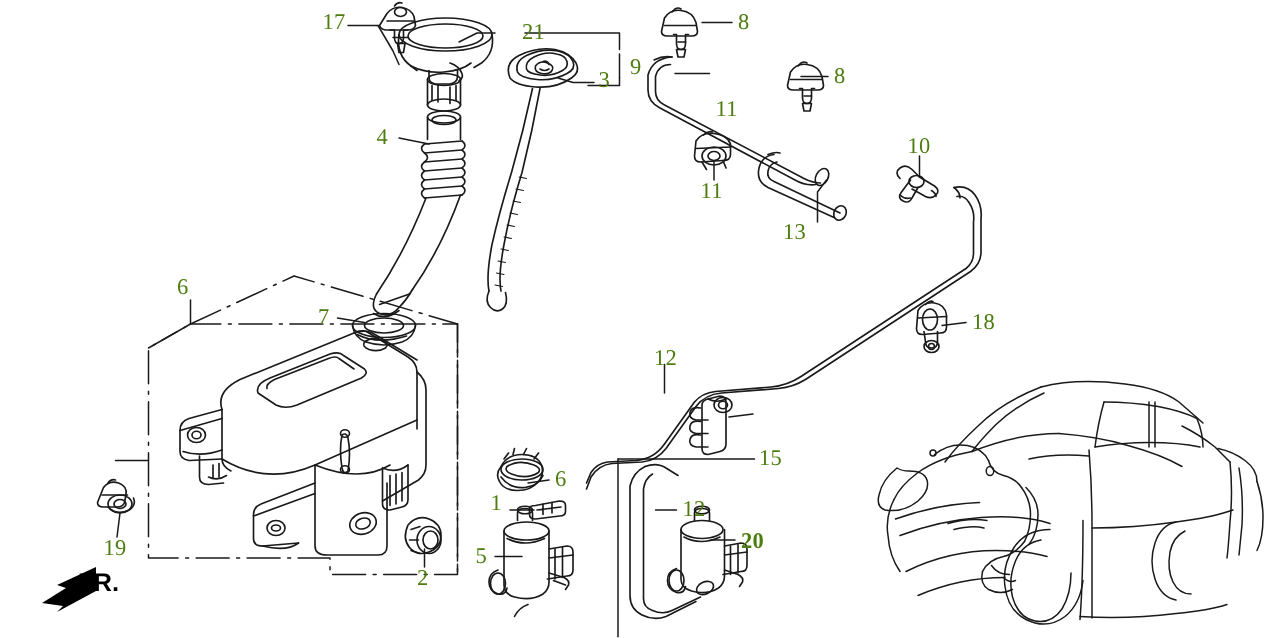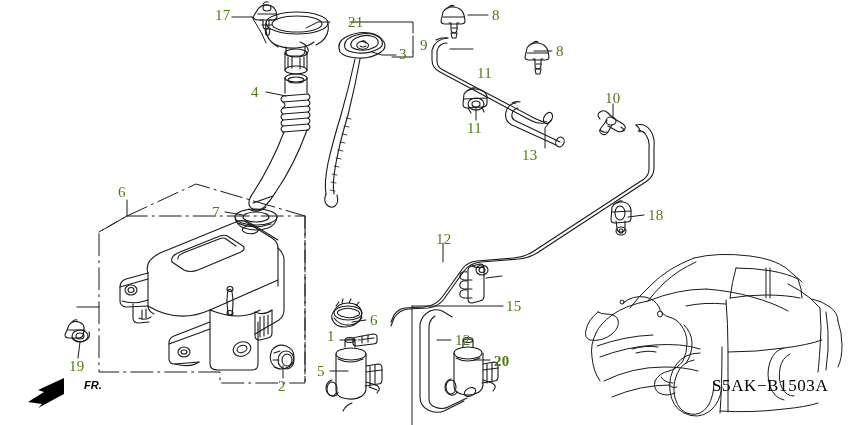--- a/index.html
+++ b/index.html
@@ -40,26 +40,24 @@
     font-size: 17px;
     letter-spacing: 0.6px;
     color: #000000;
     white-space: nowrap;
   }
   #fr-label {
     position: absolute;
     left: 52px;
     top: 379px;
     font-family: "Liberation Sans", sans-serif;
-    font-size: 11px;
+    font-size: 17px;
     font-weight: bold;
-    font-style: italic;
     color: #000000;
     white-space: nowrap;
-    margin-left: 32px;
   }
 </style>
 </head>
 <body>
 
 <div id="diagram-root">
 
   <svg id="art-layer" viewBox="0 0 850 425" xmlns="http://www.w3.org/2000/svg">
     <rect x="0" y="0" width="850" height="425" fill="#ffffff"></rect>
 
@@ -474,15 +472,14 @@
   <span class="callout" style="left:648px; top:208px;">18</span>
   <span class="callout" style="left:69px; top:359px;">19</span>
   <span class="callout" style="left:494px; top:354px;font-weight:bold;">20</span>
   <span class="callout" style="left:348px; top:15px;">21</span>
 
   <svg style="position:absolute; left:26px; top:376px; width:40px; height:34px;" viewBox="0 0 40 34" xmlns="http://www.w3.org/2000/svg">
     <path d="M38 2 L12 14 L18 16 L2 26 L16 28 L12 32 L38 18 Z" fill="#000000"></path>
   </svg>
   <span id="fr-label">FR.</span>
 
-  <span id="part-code">S5AK−B1503A</span>
 
 </div>
 
 </body></html>

